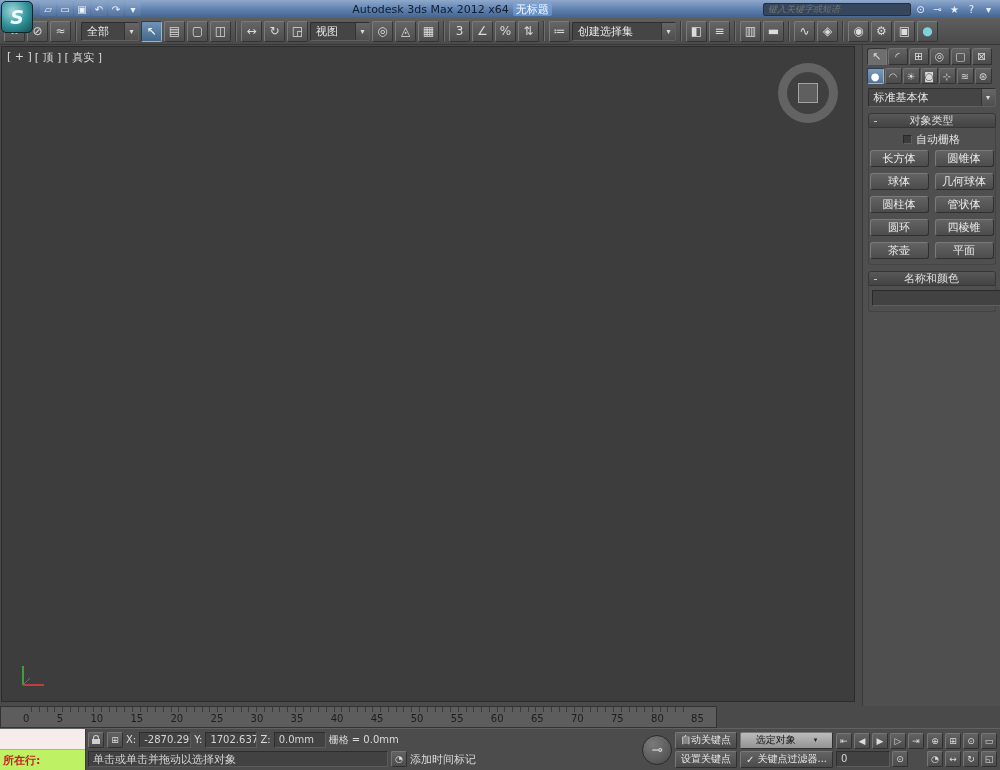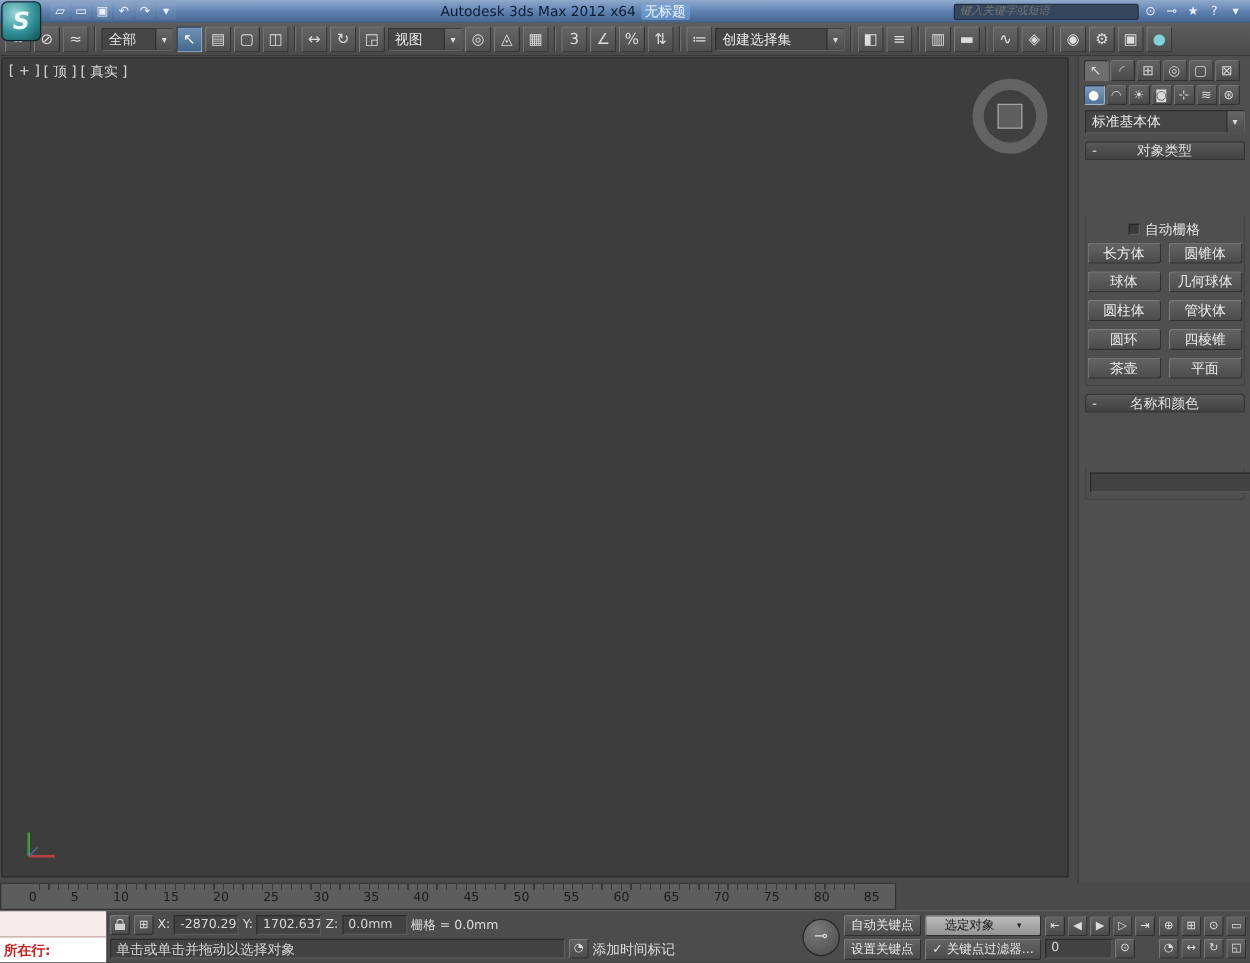--- a/index.html
+++ b/index.html
@@ -47,21 +47,21 @@
 .cp-tab{width:20px;height:17px;display:flex;align-items:center;justify-content:center;background:linear-gradient(#626262,#4b4b4b);border:1px solid;border-color:#727272 #323232 #323232 #727272;border-radius:3px 3px 0 0;font-size:11px;color:#d8d8d8;}
 .cp-tab.active{background:#6e6e6e;border-color:#333 #7a7a7a #6e6e6e #333;}
 .cp-cats{display:flex;gap:1px;width:130px;margin:3px 0;}
 .cp-cat{width:17px;height:16px;display:flex;align-items:center;justify-content:center;background:linear-gradient(#626262,#4b4b4b);border:1px solid;border-color:#727272 #323232 #323232 #727272;border-radius:2px;font-size:10px;color:#d8d8d8;}
 .cp-cat.active{background:linear-gradient(#7d9cba,#51749a);border-color:#2c3e52 #9db6cc #9db6cc #2c3e52;color:#fff;}
 .cp-drop{width:128px;margin-top:1px;}
 .rollout{width:128px;margin-top:6px;}
 .roll-head{height:15px;background:linear-gradient(#585858,#434343);border:1px solid #363636;border-radius:3px 3px 0 0;display:flex;align-items:center;font-size:11px;color:#dedede;padding:0 4px;position:relative;}
 .roll-head .minus{position:absolute;left:5px;top:0;}
 .roll-head .rtitle{flex:1;text-align:center;}
-.roll-body{border:1px solid #434343;border-top:none;padding:4px 2px 5px;display:flex;flex-direction:column;align-items:center;gap:3px;background:#4f4f4f;border-radius:0 0 3px 3px;margin-top:44px;}
+.roll-body{border:1px solid #434343;border-top:none;padding:4px 2px 5px;display:flex;flex-direction:column;align-items:center;gap:3px;background:#4f4f4f;border-radius:0 0 3px 3px;}
 .autogrid{display:flex;align-items:center;gap:4px;color:#e2e2e2;font-size:11px;}
 .cbox{width:9px;height:9px;background:#3b3b3b;border:1px solid;border-color:#282828 #5e5e5e #5e5e5e #282828;}
 .prim-grid{display:grid;grid-template-columns:59px 59px;gap:6px;}
 .pbtn{height:17px;background:linear-gradient(#636363,#4c4c4c);border:1px solid;border-color:#7a7a7a #303030 #303030 #7a7a7a;border-radius:3px;color:#ececec;font-size:11px;display:flex;align-items:center;justify-content:center;white-space:nowrap;overflow:hidden;cursor:default;}
 .name-row{display:flex;gap:3px;width:120px;align-items:center;}
 .name-input{flex:1;height:16px;background:#424242;border:1px solid;border-color:#2b2b2b #5e5e5e #5e5e5e #2b2b2b;color:#e5e5e5;font-size:10px;padding:0 3px;outline:none;}
 
 
 .timebar{flex:0 0 16px;display:flex;}
 .ts-track{width:717px;background:#353535;border:1px solid #252525;position:relative;}
@@ -70,26 +70,26 @@
 .t-filler{flex:1;background:#4a4a4a;}
 .rulerbar{flex:0 0 22px;display:flex;}
 .ruler{width:717px;background:#5d5d5d;border:1px solid #333;position:relative;}
 .ruler-ticks{position:absolute;top:0;left:30px;right:26px;height:5px;background:repeating-linear-gradient(90deg,#3a3a3a 0 1px,transparent 1px 7.76px);}
 .ruler-labels{position:absolute;top:6px;left:22px;right:12px;display:flex;justify-content:space-between;color:#1d1d1d;font-size:10px;}
 
 
 .statusbar{flex:0 0 42px;border-top:1px solid #616161;background:#4c4c4c;display:flex;}
 .listener{width:86px;display:flex;flex-direction:column;border-right:1px solid #3a3a3a;}
 .listener .top{flex:1;background:#f7ecec;border-bottom:1px solid #c9a3a3;}
-.listener .bot{flex:1;background:#ffffff;color:#c42222;display:flex;align-items:center;padding:0 3px;font-size:11px;font-weight:bold;}
+.listener .bot{flex:1;background:#bef264;color:#c42222;display:flex;align-items:center;padding:0 3px;font-size:11px;font-weight:bold;}
 .sb-center{flex:1;display:flex;flex-direction:column;padding:2px 2px;min-width:0;gap:2px;}
 .sb-row{flex:1;display:flex;align-items:center;gap:3px;min-width:0;}
 .well{background:#424242;border:1px solid;border-color:#2e2e2e #5c5c5c #5c5c5c #2e2e2e;height:16px;display:flex;align-items:center;padding:0 4px;color:#d6d6d6;white-space:nowrap;overflow:hidden;font-size:10px;}
 .status-well{width:238px;font-size:11px;}
-.prompt-well{width:364px;font-size:11px;}
+.prompt-well{width:300px;font-size:11px;}
 .coord-label{color:#dcdcdc;font-size:10px;}
 .coord-well{width:52px;}
 .grid-status{color:#dcdcdc;font-size:10px;white-space:nowrap;}
 .mini{width:16px;height:16px;flex:0 0 auto;background:linear-gradient(#626262,#4c4c4c);border:1px solid;border-color:#767676 #303030 #303030 #767676;border-radius:2px;color:#dcdcdc;font-size:9px;display:flex;align-items:center;justify-content:center;}
 .lock-shape{width:8px;height:5px;background:#cfcfcf;position:relative;margin-top:3px;display:block;}
 .lock-shape::before{content:"";position:absolute;left:1px;top:-4px;width:4px;height:4px;border:1px solid #cfcfcf;border-bottom:none;border-radius:3px 3px 0 0;}
 .timetag{display:flex;align-items:center;gap:3px;color:#dcdcdc;font-size:11px;white-space:nowrap;}
 .sb-right{display:flex;gap:3px;align-items:center;padding:2px 3px 2px 2px;}
 .stack{display:flex;flex-direction:column;gap:2px;justify-content:center;}
 .hrow{display:flex;gap:2px;align-items:center;}

